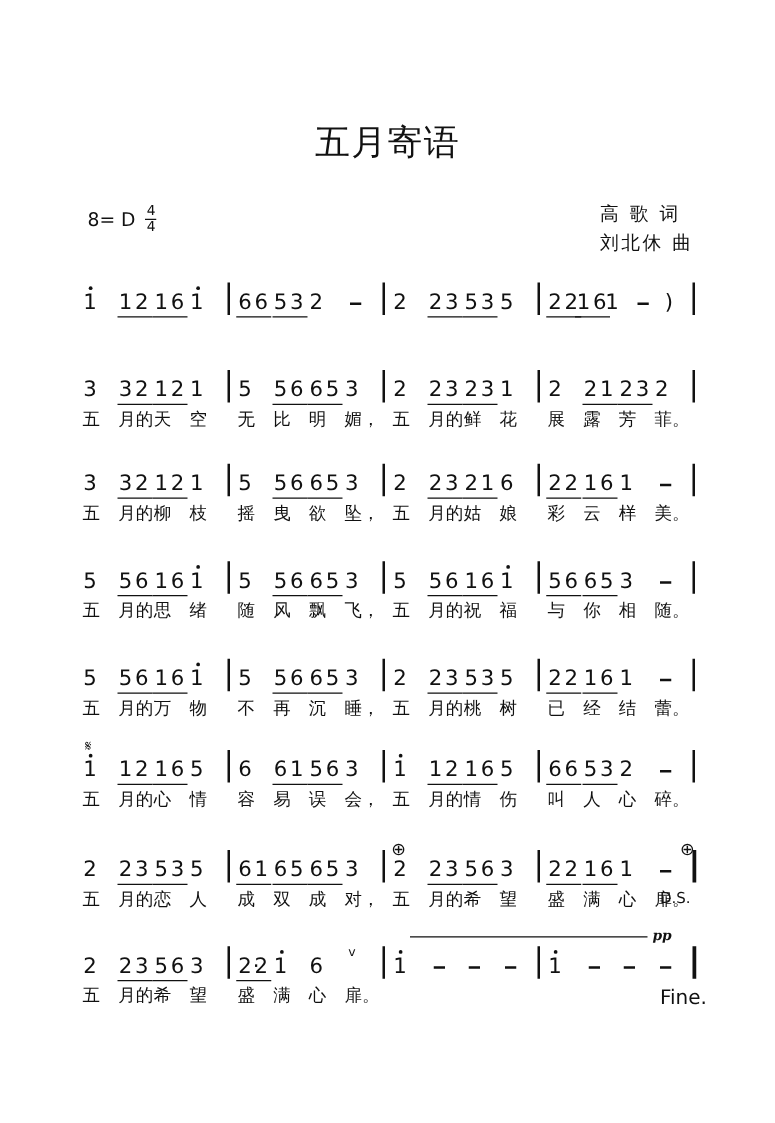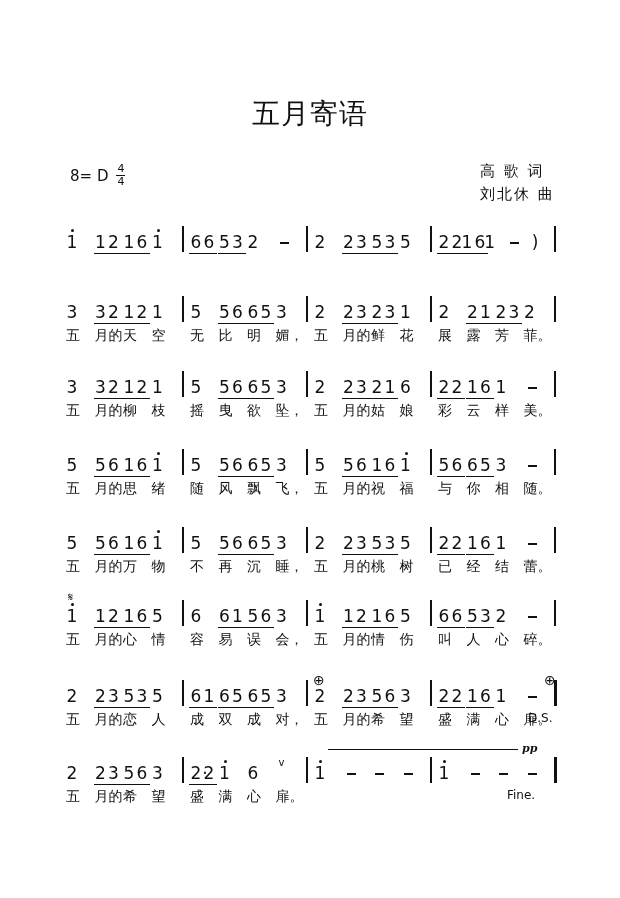--- a/index.html
+++ b/index.html
@@ -479,21 +479,21 @@
       </div>
       <div class="lyrics">
         <span class="ly" style="left: 4px;">五</span>
         <span class="ly" style="left: 32.5px;">月的</span>
         <span class="ly" style="left: 61px;">希</span>
         <span class="ly" style="left: 89.5px;">望</span>
         <span class="ly" style="left: 128px;">盛</span>
         <span class="ly" style="left: 156.5px;">满</span>
         <span class="ly" style="left: 185px;">心</span>
         <span class="ly" style="left: 213.5px;">扉。</span>
-        <span class="ly" style="left: 445px; font-size: 12px;">Fine.</span>
+        <span class="ly" style="left: 466px; font-size: 16px;">Fine.</span>
       </div>
     </div>
   </div>
 
 <span class="segno" style="left: 68px; top: 590px;">𝄋</span>
 <span class="coda" style="left: 313px; top: 672px;">⊕</span>
 <span class="coda" style="left: 544px; top: 672px;">⊕</span>
 <div style="position: absolute; left: 328px; top: 749px; width: 190px; height: 0px; border-top: 1px solid rgb(17, 17, 17);"></div>
 <span style="position: absolute; left: 522px; top: 742px; font-style: italic; font-weight: bold; font-size: 11px; font-family: &quot;DejaVu Serif&quot;, serif;">pp</span>
 

